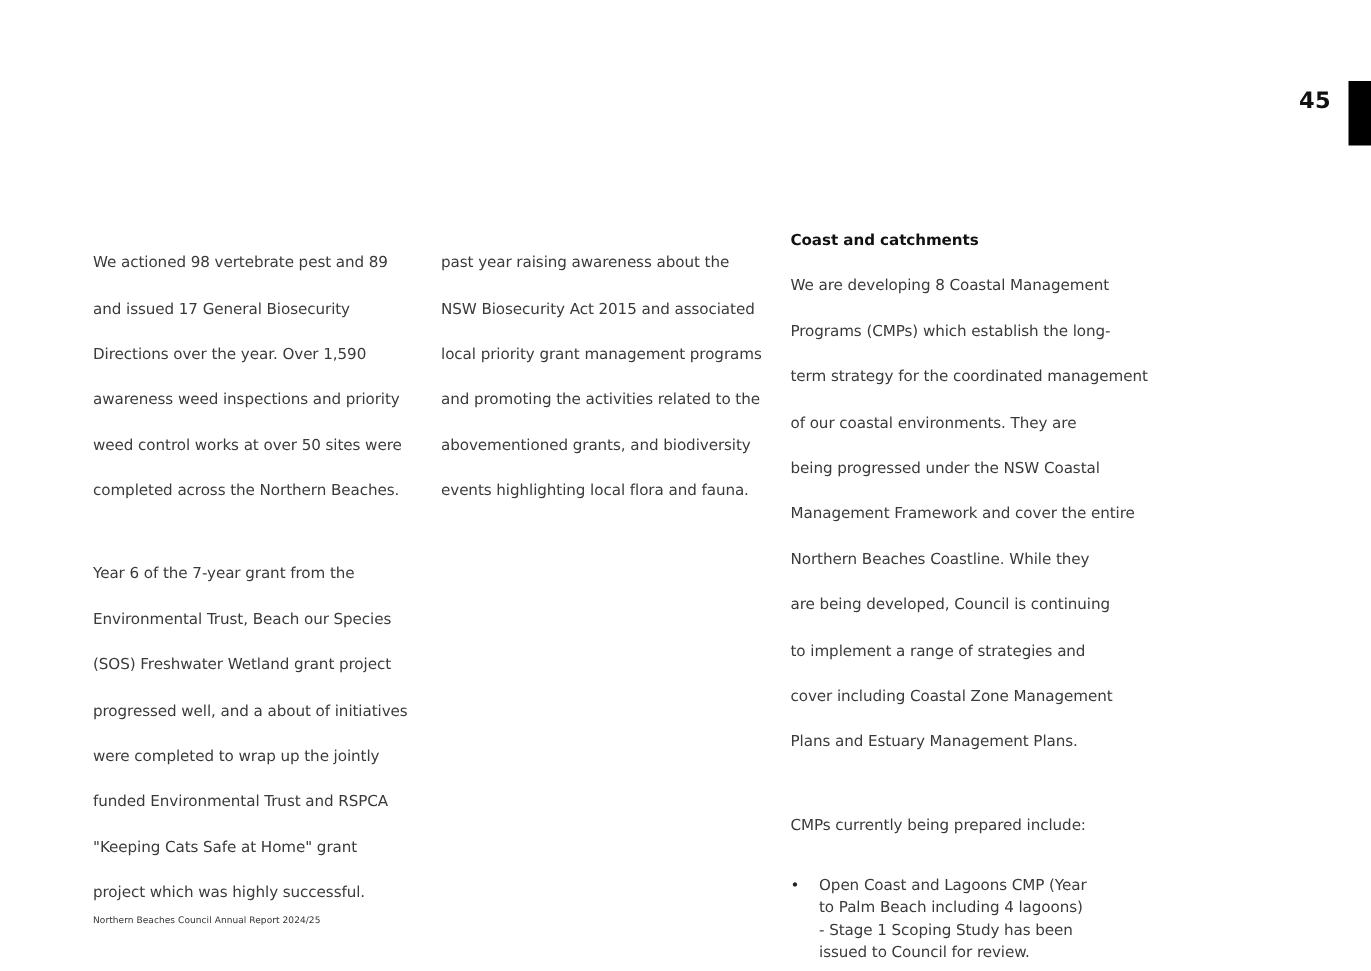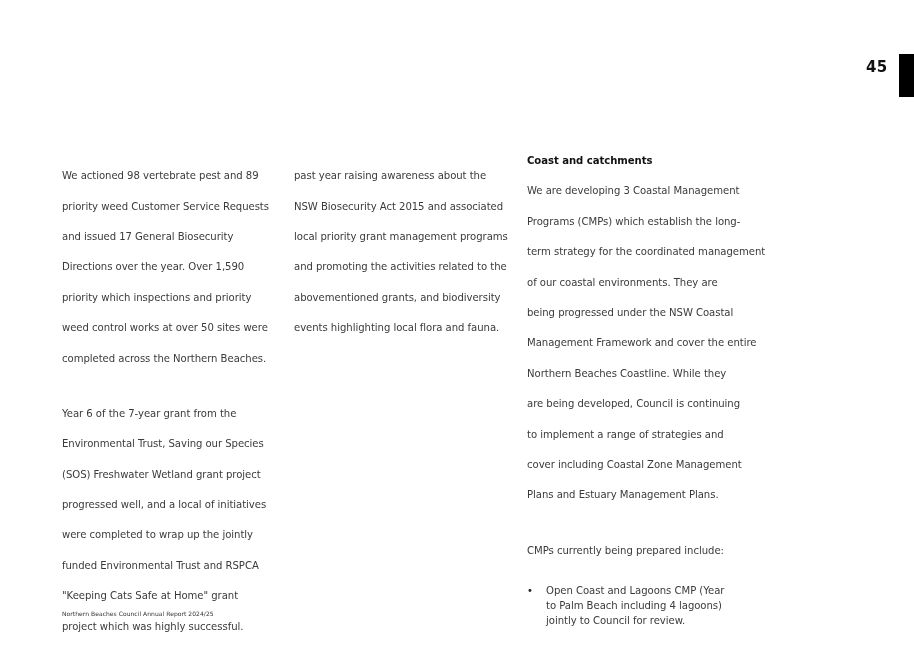--- a/index.html
+++ b/index.html
@@ -80,32 +80,31 @@
   </style>
 </head>
 <body>
 
 <div class="page-number">45</div>
 <div class="edge-tab"></div>
 
 <div class="column col1">
   <p>
     <span class="line">We actioned 98 vertebrate pest and 89</span>
-    <span class="line">priority weed Customer Service Requests</span>
     <span class="line">and issued 17 General Biosecurity</span>
     <span class="line">Directions over the year. Over 1,590</span>
-    <span class="line">priority which inspections and priority</span>
+    <span class="line">awareness weed inspections and priority</span>
     <span class="line">weed control works at over 50 sites were</span>
     <span class="line">completed across the Northern Beaches.</span>
   </p>
   <p>
     <span class="line">Year 6 of the 7-year grant from the</span>
-    <span class="line">Environmental Trust, Saving our Species</span>
+    <span class="line">Environmental Trust, Beach our Species</span>
     <span class="line">(SOS) Freshwater Wetland grant project</span>
-    <span class="line">progressed well, and a local of initiatives</span>
+    <span class="line">progressed well, and a about of initiatives</span>
     <span class="line">were completed to wrap up the jointly</span>
     <span class="line">funded Environmental Trust and RSPCA</span>
     <span class="line">"Keeping Cats Safe at Home" grant</span>
     <span class="line">project which was highly successful.</span>
   </p>
 
 </div>
 
 <div class="column col2">
   <p>
@@ -114,39 +113,40 @@
     <span class="line">local priority grant management programs</span>
     <span class="line">and promoting the activities related to the</span>
     <span class="line">abovementioned grants, and biodiversity</span>
     <span class="line">events highlighting local flora and fauna.</span>
   </p>
 </div>
 
 <div class="column col3">
   <span class="heading">Coast and catchments</span>
   <p>
-    <span class="line">We are developing 3 Coastal Management</span>
+    <span class="line">We are developing 8 Coastal Management</span>
     <span class="line">Programs (CMPs) which establish the long-</span>
     <span class="line">term strategy for the coordinated management</span>
     <span class="line">of our coastal environments. They are</span>
     <span class="line">being progressed under the NSW Coastal</span>
     <span class="line">Management Framework and cover the entire</span>
     <span class="line">Northern Beaches Coastline. While they</span>
     <span class="line">are being developed, Council is continuing</span>
     <span class="line">to implement a range of strategies and</span>
     <span class="line">cover including Coastal Zone Management</span>
     <span class="line">Plans and Estuary Management Plans.</span>
   </p>
   <p>
     <span class="line">CMPs currently being prepared include:</span>
   </p>
   <ul class="bullets">
     <li>
       <span class="bullet">•</span>
       <span class="line">Open Coast and Lagoons CMP (Year</span>
       <span class="line">to Palm Beach including 4 lagoons)</span>
-      <span class="line">jointly to Council for review.</span>
+      <span class="line">- Stage 1 Scoping Study has been</span>
+      <span class="line">issued to Council for review.</span>
     </li>
 
   </ul>
 </div>
 
 <div class="footer">Northern Beaches Council Annual Report 2024/25</div>
 
 </body></html>

